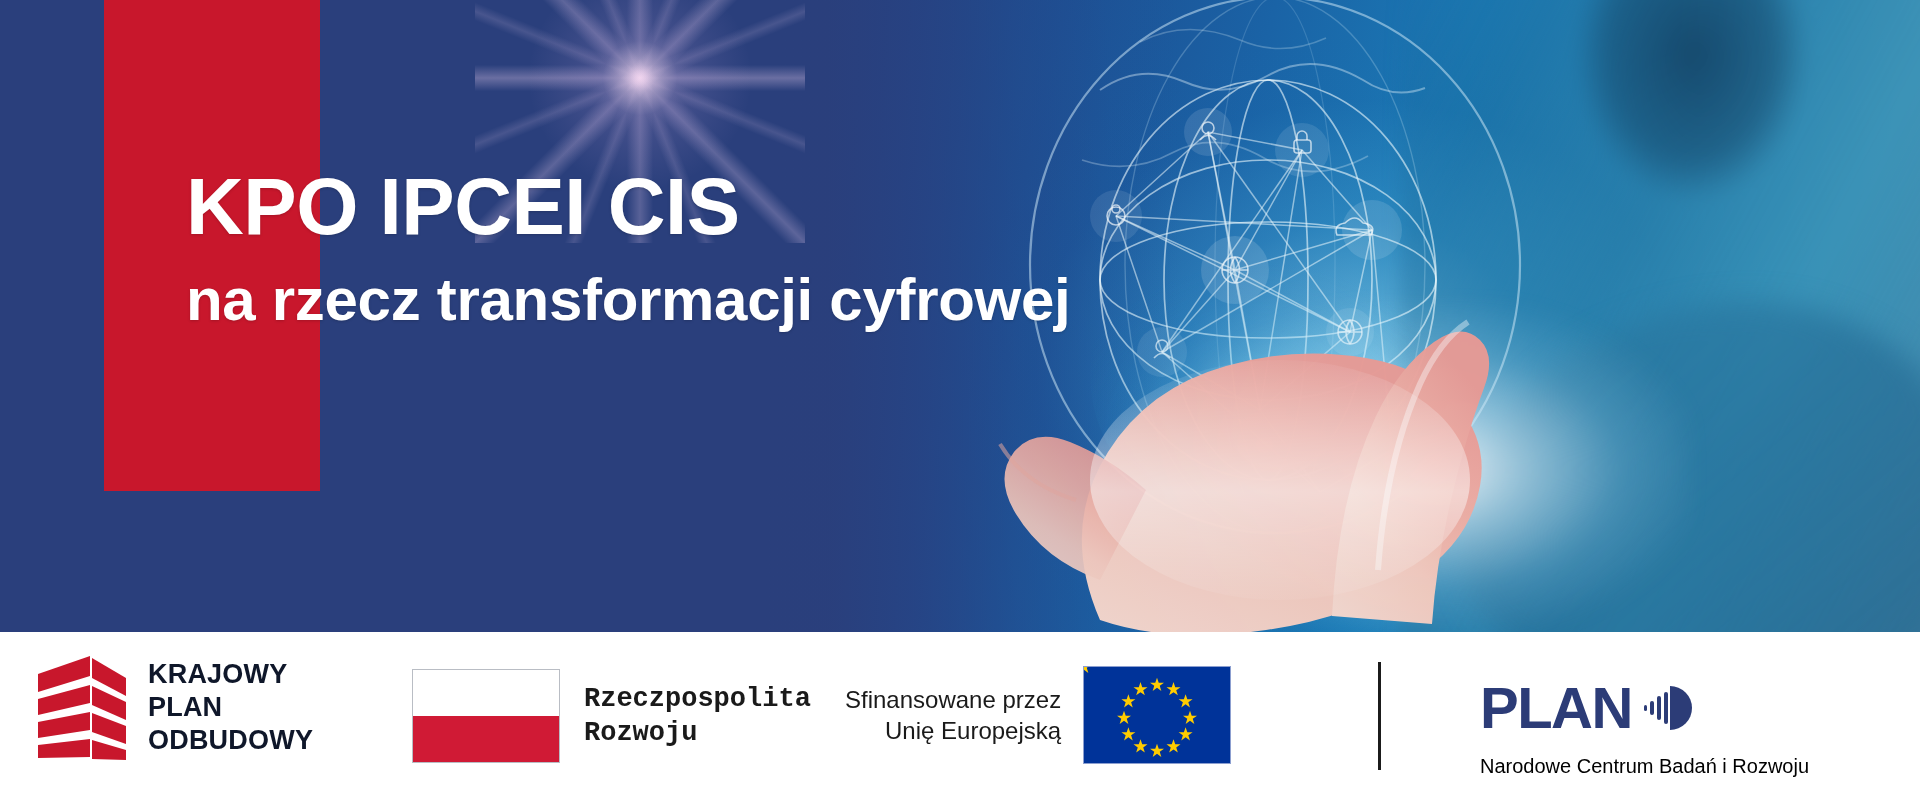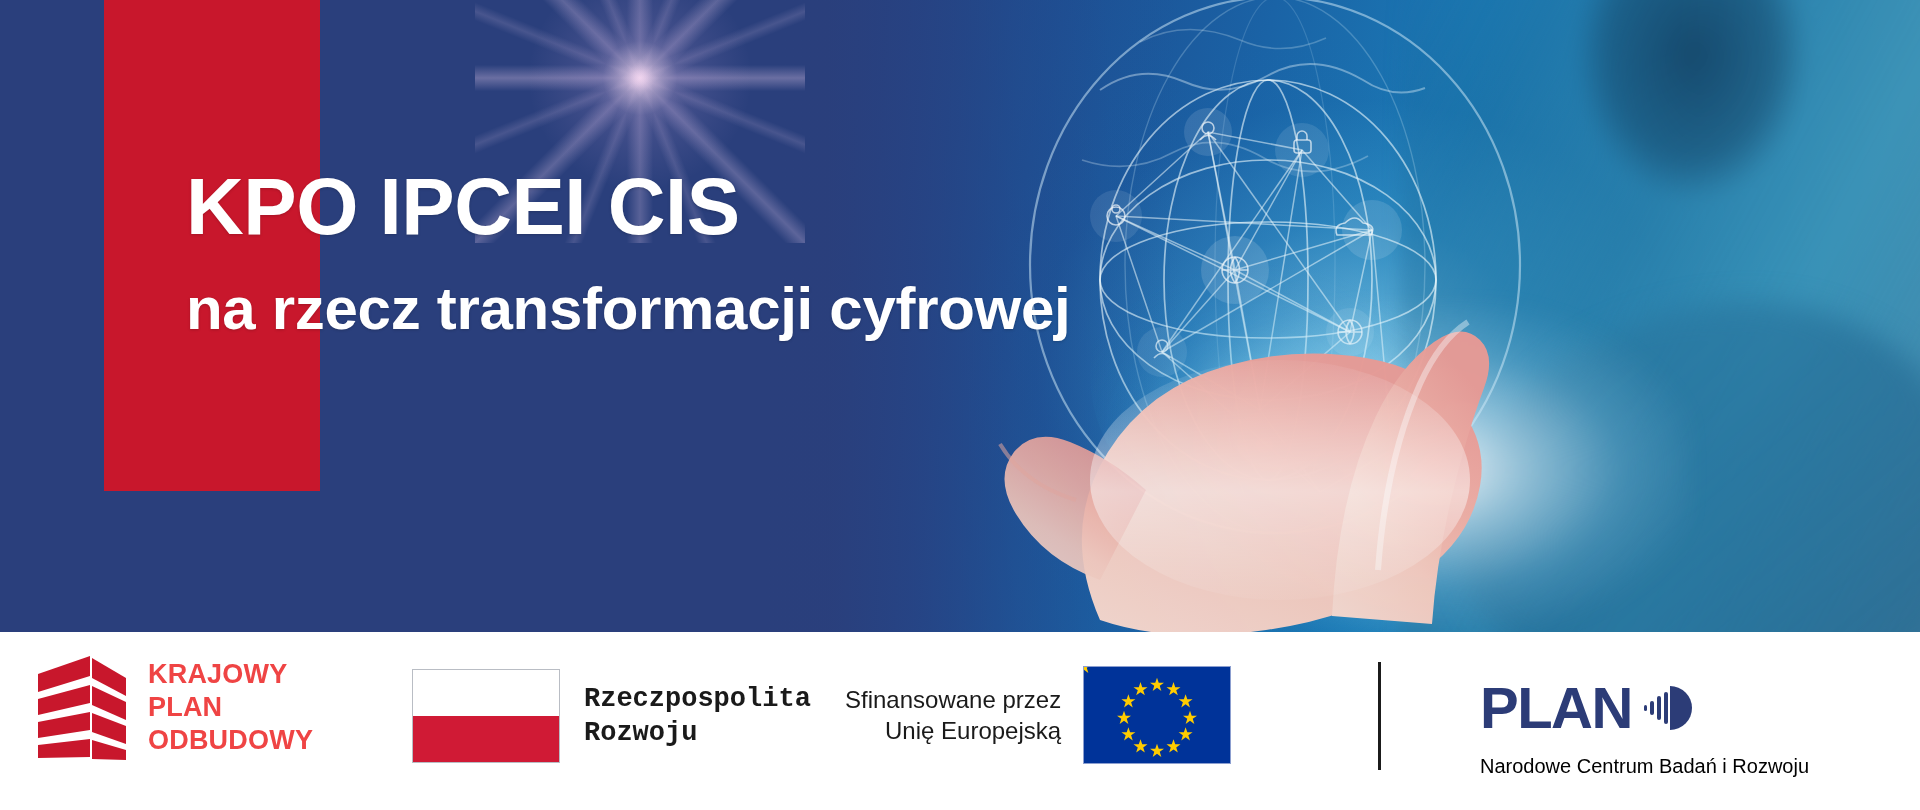--- a/index.html
+++ b/index.html
@@ -181,21 +181,21 @@
     text-shadow: 0 1px 3px rgba(0,0,0,0.18);
   }
   .headline .line2 {
     font-family: "Liberation Sans", sans-serif;
     font-weight: 700;
     font-size: 60px;
     line-height: 72px;
     letter-spacing: -0.3px;
     color: #ffffff;
     white-space: nowrap;
-    margin-top: 19px;
+    margin-top: 10px;
     text-shadow: 0 1px 3px rgba(0,0,0,0.18);
   }
 
   
   .footer {
     position: absolute;
     left: 0;
     top: 632px;
     width: 1920px;
     height: 178px;
@@ -219,21 +219,21 @@
     align-items: center;
     gap: 16px;
   }
   .kpo-mark { width: 102px; height: 110px; display: block; }
   .kpo-text {
     font-family: "Liberation Sans", sans-serif;
     font-weight: 700;
     font-size: 27px;
     line-height: 33px;
     letter-spacing: 0.2px;
-    color: #ef4444;
+    color: #0f172a;
     text-transform: uppercase;
   }
 
   
   .rp {
     position: absolute;
     left: 412px;
     top: 37px;
     display: flex;
     align-items: center;

